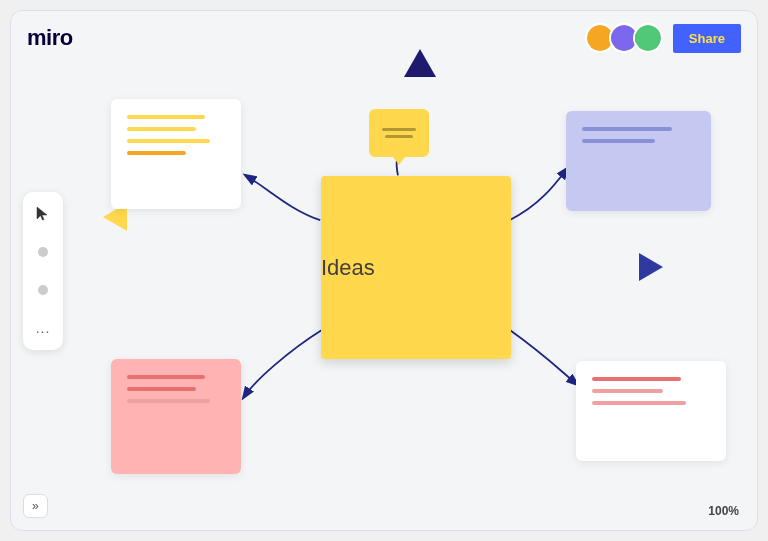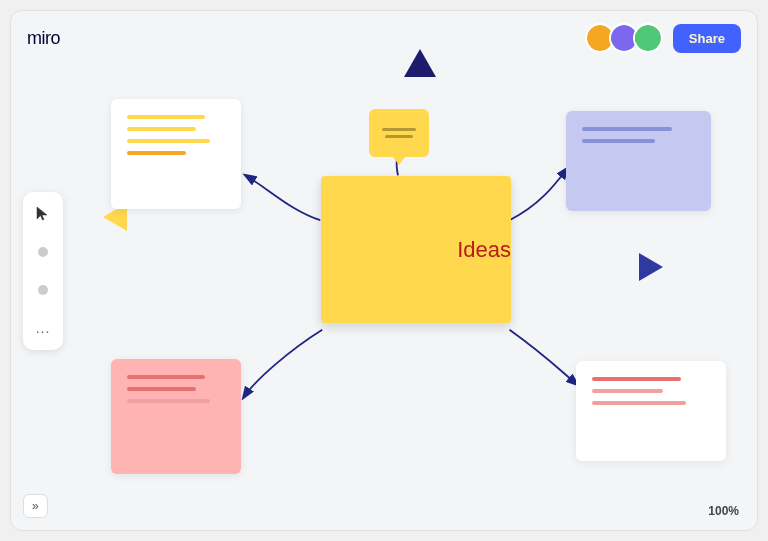--- a/index.html
+++ b/index.html
@@ -26,22 +26,22 @@
       top: 0; left: 0; right: 0;
       height: 54px;
       display: flex;
       align-items: center;
       justify-content: space-between;
       padding: 0 16px;
       background: transparent;
       z-index: 10;
     }
     .logo {
-      font-size: 18px;
-      font-weight: 400;
+      font-size: 22px;
+      font-weight: 700;
       color: #050038;
       letter-spacing: -0.5px;
     }
     .header-right {
       display: flex;
       align-items: center;
       gap: 10px;
     }
     .avatars {
       display: flex;
@@ -62,23 +62,23 @@
       border-radius: 50%;
       display: flex;
       align-items: center;
       justify-content: center;
       font-size: 11px;
       font-weight: 600;
       color: white;
     }
     .share-btn {
       background: #4262ff;
-      color: #fef9c3;
+      color: #fde047;
       border: none;
-      border-radius: 8px;
+      border-radius: 2px;
       padding: 7px 16px;
       font-size: 13px;
       font-weight: 600;
       cursor: pointer;
     }
     
     .left-toolbar {
       position: absolute;
       left: 12px;
       top: 50%;
@@ -139,29 +139,29 @@
       position: absolute;
       top: 0; left: 0; right: 0; bottom: 0;
     }
 
     
     .sticky-central {
       position: absolute;
       left: 310px;
       top: 165px;
       width: 190px;
-      height: 147px;
+      height: 183px;
       background: #ffd84d;
       border-radius: 4px;
       display: flex;
       align-items: center;
-      justify-content: flex-end;
+      justify-content: flex-start;
       font-size: 22px;
       font-weight: 500;
-      color: #b91c1c;
+      color: #404040;
       box-shadow: 0 4px 12px rgba(0,0,0,0.15);
     }
 
     
     .sticky-small-yellow {
       position: absolute;
       left: 358px;
       top: 98px;
       width: 60px;
       height: 48px;

